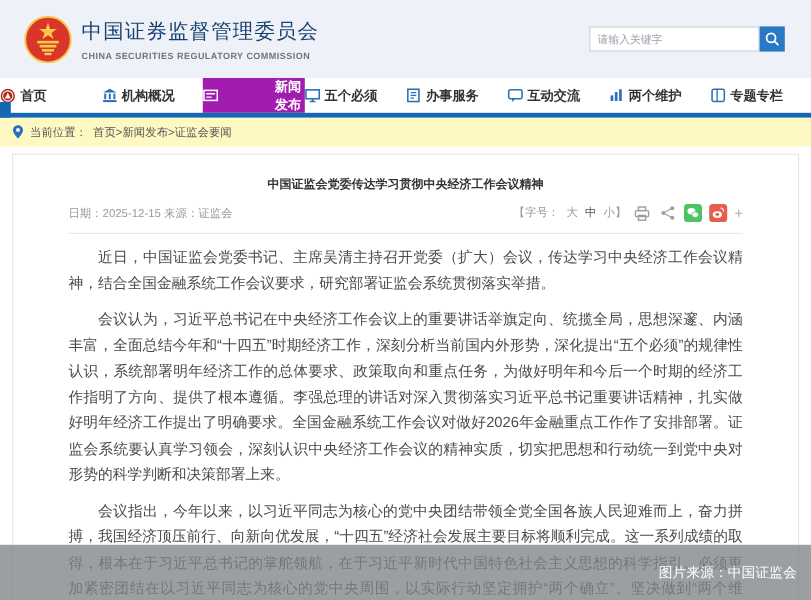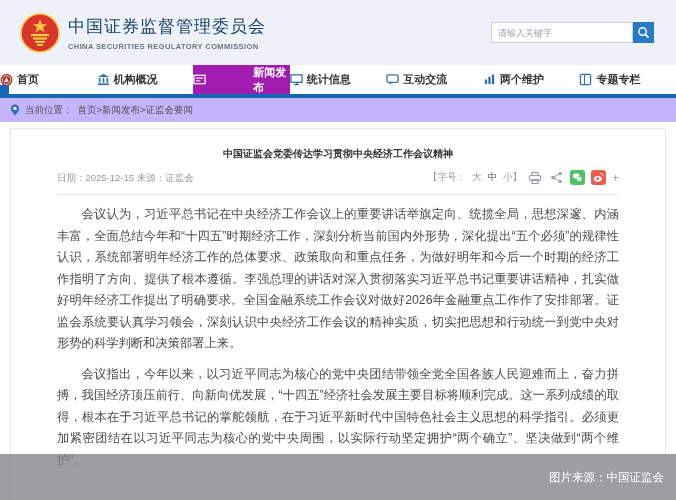--- a/index.html
+++ b/index.html
@@ -24,21 +24,21 @@
   .nav { height:29px; background:#fff; display:flex; }
   .nav-item { flex:1; display:flex; align-items:center; gap:4px;
     font-size:11px; color:#333; font-weight:bold; cursor:pointer; }
   .nav-item .nicon { width:13px; height:13px; color:#2a6fb8; display:flex; align-items:center; }
   .nav-item.active { background:#a21caf; color:#fff;gap:47px; }
   .nav-item.active .nicon { color:#fff; }
   .nav-bar { position:relative; height:4px; background:#1566b3; }
   .nav-bar-notch { position:absolute; left:0; top:-9px; width:9px; height:13px; background:#1566b3; }
 
   
-  .crumb { height:24px; background:#c4b5fd; display:flex; align-items:center;
+  .crumb { height:24px; background:#fef9c3; display:flex; align-items:center;
     padding:0 10px; font-size:9.5px; color:#555; gap:5px; }
   .pin { width:10px; height:12px; }
 
   
   .content-box { position:absolute; left:10px; right:10px; top:128px; bottom:-2px;
     background:#fff; border:1px solid #e7e7e7; padding:18px 46px 0 46px; }
   .art-title { text-align:center; font-size:10px; font-weight:bold; color:#333; }
   .meta-row { display:flex; align-items:flex-end; margin-top:9px; font-size:9.5px; color:#999; }
   .meta-right { margin-left:auto; display:flex; align-items:center; gap:6px; }
   .fz { color:#999; }
@@ -124,21 +124,32 @@
       <span>新闻发布</span>
     </div>
     <div class="nav-item">
       <span class="nicon">
         <svg width="13" height="13" viewBox="0 0 14 14">
             <rect x="1" y="2" width="12" height="8" fill="none" stroke="currentColor" stroke-width="1.4"></rect>
             <line x1="4.5" y1="12.5" x2="9.5" y2="12.5" stroke="currentColor" stroke-width="1.4"></line>
             <line x1="7" y1="10" x2="7" y2="12.5" stroke="currentColor" stroke-width="1.4"></line>
           </svg>
       </span>
-      <span>统计信息</span>
+      <span>五个必须</span>
+    </div>
+    <div class="nav-item">
+      <span class="nicon">
+        <svg width="13" height="13" viewBox="0 0 14 14">
+            <rect x="2" y="1.5" width="10" height="11" fill="none" stroke="currentColor" stroke-width="1.4"></rect>
+            <line x1="4.5" y1="4.5" x2="9.5" y2="4.5" stroke="currentColor" stroke-width="1.2"></line>
+            <line x1="4.5" y1="7" x2="9.5" y2="7" stroke="currentColor" stroke-width="1.2"></line>
+            <line x1="4.5" y1="9.5" x2="7.5" y2="9.5" stroke="currentColor" stroke-width="1.2"></line>
+          </svg>
+      </span>
+      <span>办事服务</span>
     </div>
     <div class="nav-item">
       <span class="nicon">
         <svg width="13" height="13" viewBox="0 0 14 14">
             <rect x="1" y="2" width="12" height="8" rx="1.5" fill="none" stroke="currentColor" stroke-width="1.4"></rect>
             <polygon points="4,10 4,13 7,10" fill="currentColor"></polygon>
           </svg>
       </span>
       <span>互动交流</span>
     </div>
@@ -214,20 +225,21 @@
               <path d="M8 1.5 C10 1.5 11 3 10.8 4.6" fill="none" stroke="#fff" stroke-width="1"></path>
             </svg>
         </span>
         <span class="plus">+</span>
       </span>
     </div>
 
     <div class="divider"></div>
 
     <div class="body-text">
+      <p>近日，中国证监会党委书记、主席吴清主持召开党委（扩大）会议，传达学习中央经济工作会议精神，结合全国金融系统工作会议要求，研究部署证监会系统贯彻落实举措。</p>
       <p>会议认为，习近平总书记在中央经济工作会议上的重要讲话举旗定向、统揽全局，思想深邃、内涵丰富，全面总结今年和“十四五”时期经济工作，深刻分析当前国内外形势，深化提出“五个必须”的规律性认识，系统部署明年经济工作的总体要求、政策取向和重点任务，为做好明年和今后一个时期的经济工作指明了方向、提供了根本遵循。李强总理的讲话对深入贯彻落实习近平总书记重要讲话精神，扎实做好明年经济工作提出了明确要求。全国金融系统工作会议对做好2026年金融重点工作作了安排部署。证监会系统要认真学习领会，深刻认识中央经济工作会议的精神实质，切实把思想和行动统一到党中央对形势的科学判断和决策部署上来。</p>
       <p>会议指出，今年以来，以习近平同志为核心的党中央团结带领全党全国各族人民迎难而上，奋力拼搏，我国经济顶压前行、向新向优发展，“十四五”经济社会发展主要目标将顺利完成。这一系列成绩的取得，根本在于习近平总书记的掌舵领航，在于习近平新时代中国特色社会主义思想的科学指引。必须更加紧密团结在以习近平同志为核心的党中央周围，以实际行动坚定拥护“两个确立”、坚决做到“两个维护”。</p>
 
     </div>
   </div>
 
   <div class="caption-bar">
     <span>图片来源：中国证监会</span>
   </div>
 

